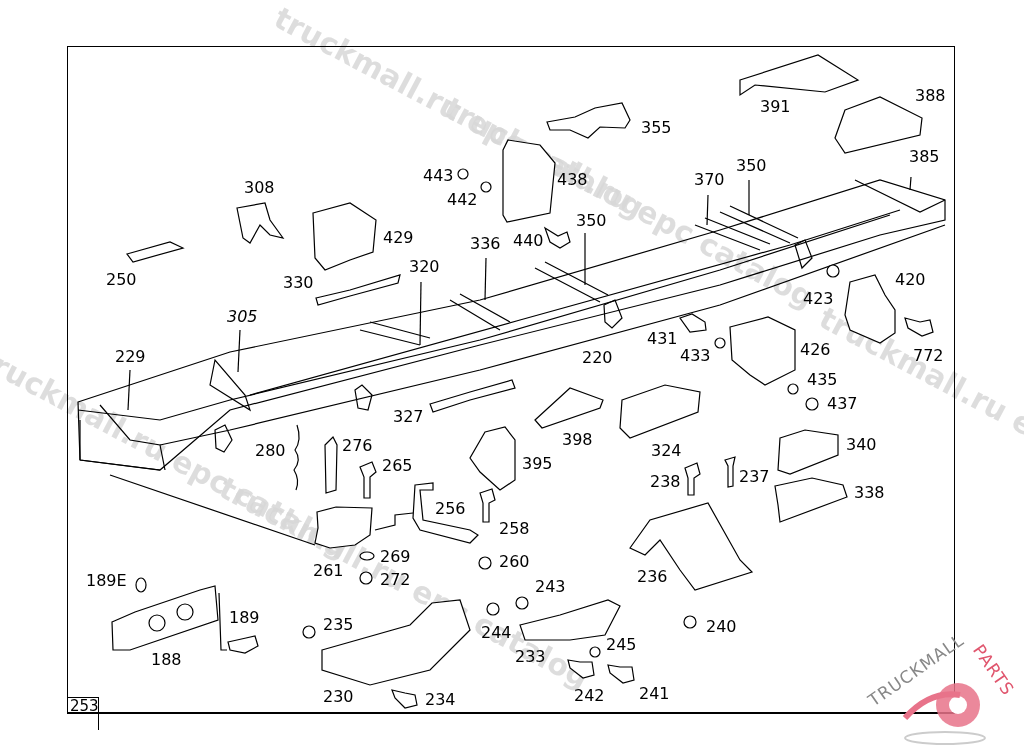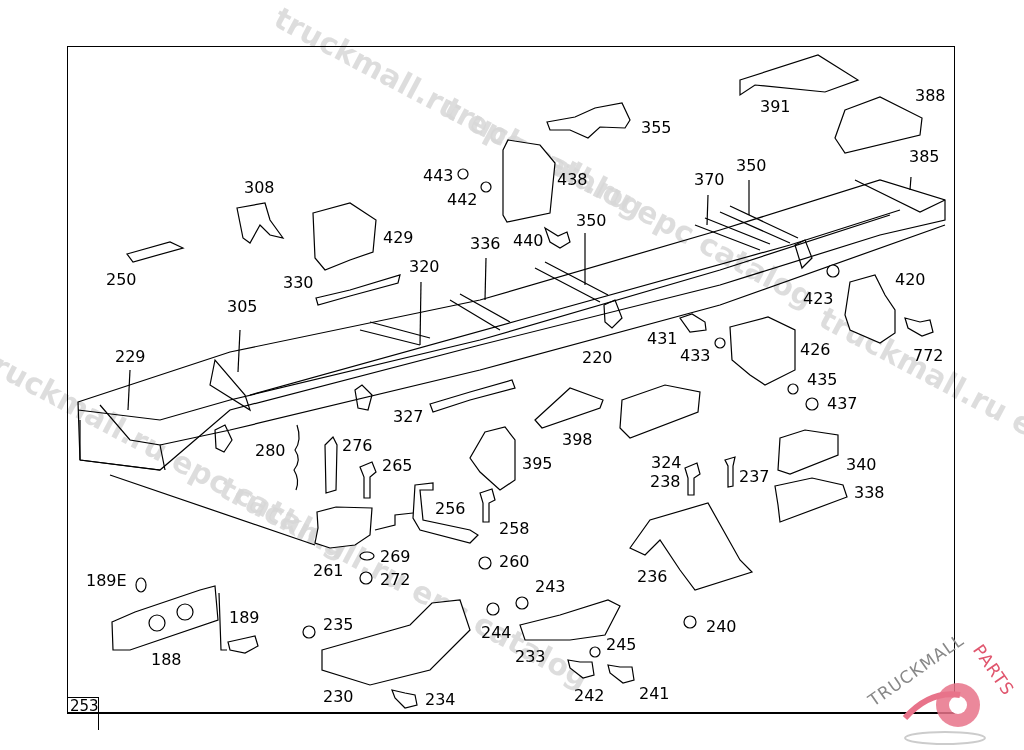--- a/index.html
+++ b/index.html
@@ -189,33 +189,33 @@
   <div class="plabel" style="left:244px;top:180px;">308</div>
   <div class="plabel" style="left:383px;top:230px;">429</div>
   <div class="plabel" style="left:513px;top:233px;">440</div>
   <div class="plabel" style="left:576px;top:213px;">350</div>
   <div class="plabel" style="left:470px;top:236px;">336</div>
   <div class="plabel" style="left:106px;top:272px;">250</div>
   <div class="plabel" style="left:283px;top:275px;">330</div>
   <div class="plabel" style="left:409px;top:259px;">320</div>
   <div class="plabel" style="left:895px;top:272px;">420</div>
   <div class="plabel" style="left:803px;top:291px;">423</div>
-  <div class="plabel" style="left:227px;top:299px;">305</div>
+  <div class="plabel" style="left:227px;top:309px;font-style:italic;">305</div>
   <div class="plabel" style="left:647px;top:331px;text-align:right;">431</div>
   <div class="plabel" style="left:680px;top:348px;">433</div>
   <div class="plabel" style="left:800px;top:342px;">426</div>
   <div class="plabel" style="left:913px;top:348px;">772</div>
   <div class="plabel" style="left:115px;top:349px;">229</div>
   <div class="plabel" style="left:582px;top:350px;">220</div>
   <div class="plabel" style="left:807px;top:372px;">435</div>
   <div class="plabel" style="left:827px;top:396px;">437</div>
   <div class="plabel" style="left:393px;top:409px;">327</div>
   <div class="plabel" style="left:562px;top:432px;">398</div>
-  <div class="plabel" style="left:651px;top:443px;margin-top:12px;">324</div>
-  <div class="plabel" style="left:846px;top:437px;margin-top:20px;">340</div>
+  <div class="plabel" style="left:651px;top:443px;">324</div>
+  <div class="plabel" style="left:846px;top:437px;">340</div>
   <div class="plabel" style="left:255px;top:443px;">280</div>
   <div class="plabel" style="left:342px;top:438px;">276</div>
   <div class="plabel" style="left:522px;top:456px;">395</div>
   <div class="plabel" style="left:382px;top:458px;">265</div>
   <div class="plabel" style="left:650px;top:474px;">238</div>
   <div class="plabel" style="left:739px;top:469px;">237</div>
   <div class="plabel" style="left:854px;top:485px;">338</div>
   <div class="plabel" style="left:435px;top:501px;">256</div>
   <div class="plabel" style="left:499px;top:500px;margin-top:21px;">258</div>
   <div class="plabel" style="left:380px;top:549px;">269</div>

